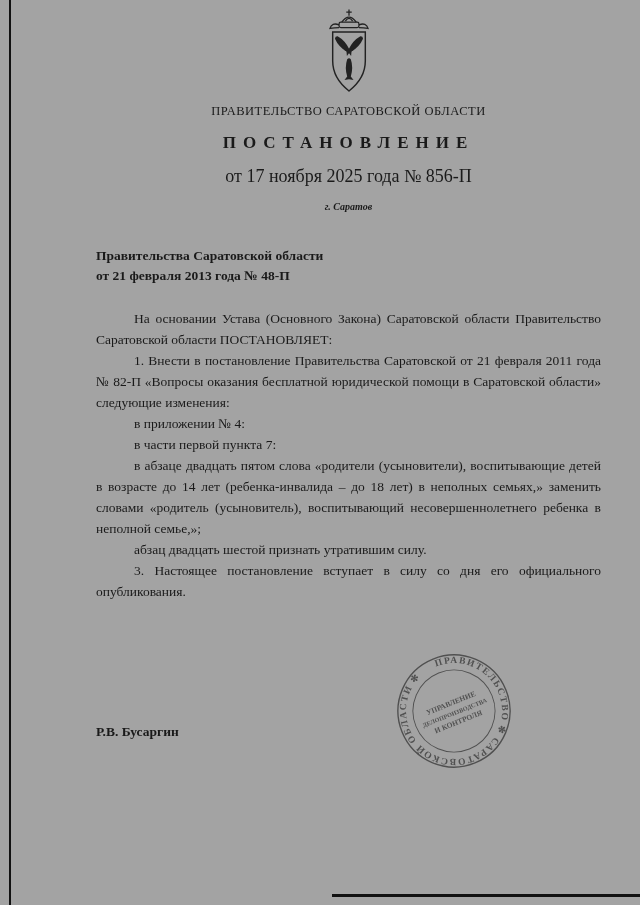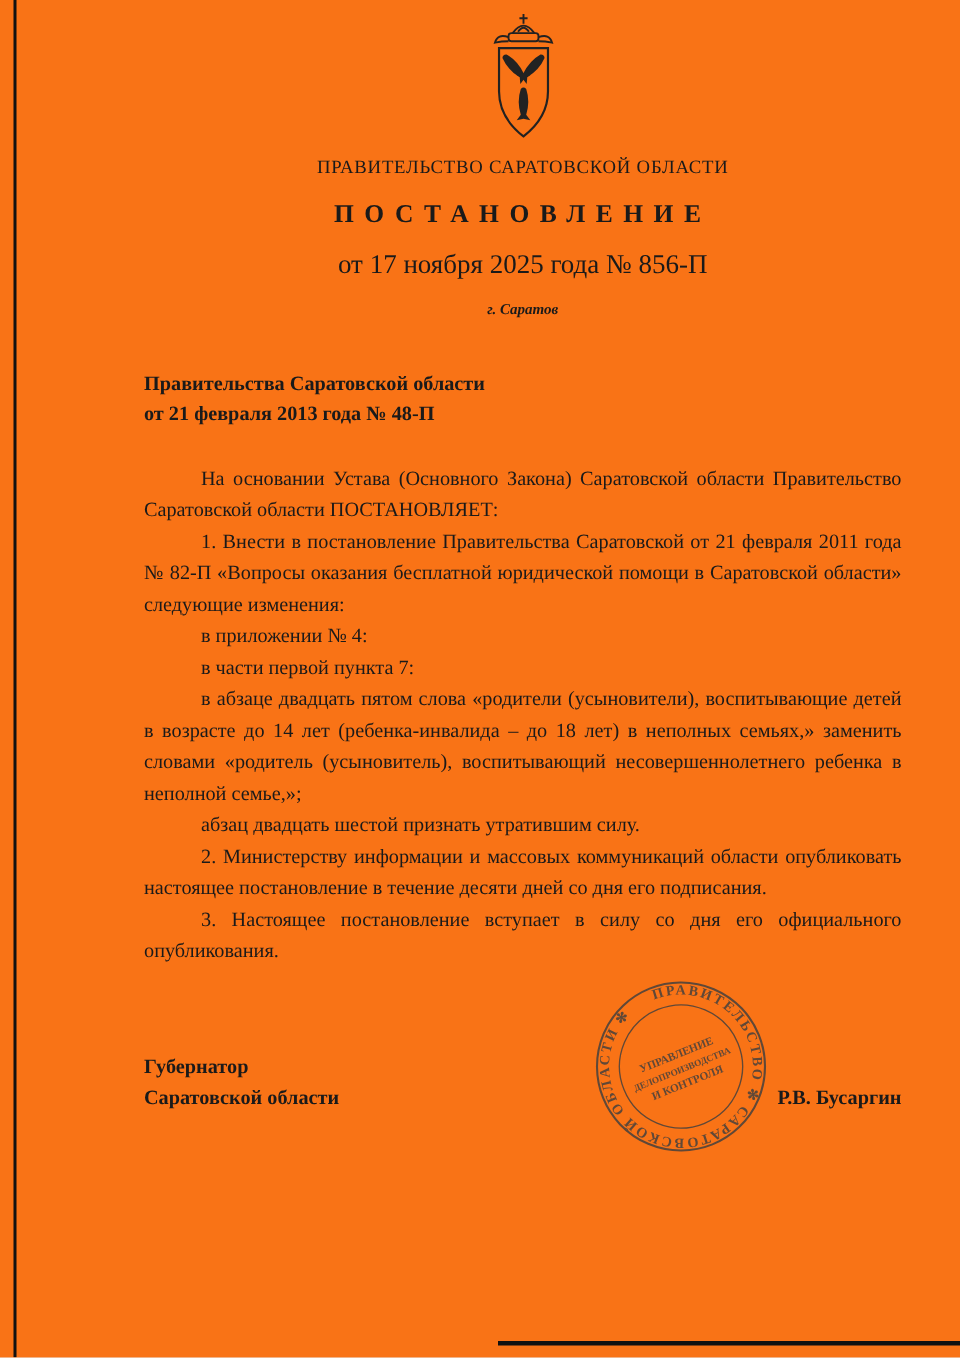--- a/index.html
+++ b/index.html
@@ -4,21 +4,21 @@
 <style>
   * { margin: 0; padding: 0; box-sizing: border-box; }
   html, body { background: #e8e8e8; }
   body { font-family: "Liberation Serif", "DejaVu Serif", serif; }
 
   .page {
     position: relative;
     width: 640px;
     height: 905px;
     margin: 0 auto;
-    background: #f97316;
+    background: #a3a3a3;
     color: #1a1a1a;
     overflow: hidden;
   }
 
   
   .scan-line-left {
     position: absolute;
     left: 9px; top: 0;
     width: 2px; height: 100%;
     background: #111;
@@ -158,29 +158,24 @@
       <div>от 21 февраля 2013 года № 48-П</div>
     </div>
 
     <div class="body-text">
       <p>На основании Устава (Основного Закона) Саратовской области Правительство Саратовской области ПОСТАНОВЛЯЕТ:</p>
       <p>1. Внести в постановление Правительства Саратовской от 21 февраля 2011 года № 82-П «Вопросы оказания бесплатной юридической помощи в Саратовской области» следующие изменения:</p>
       <p>в приложении № 4:</p>
       <p>в части первой пункта 7:</p>
       <p>в абзаце двадцать пятом слова «родители (усыновители), воспитывающие детей в возрасте до 14 лет (ребенка-инвалида – до 18 лет) в неполных семьях,» заменить словами «родитель (усыновитель), воспитывающий несовершеннолетнего ребенка в неполной семье,»;</p>
       <p>абзац двадцать шестой признать утратившим силу.</p>
-      <p>2. Министерству информации и массовых коммуникаций области опубликовать настоящее постановление в течение десяти дней со дня его подписания.</p>
       <p>3. Настоящее постановление вступает в силу со дня его официального опубликования.</p>
     </div>
 
     <div class="signature-row">
-      <div>
-        <div>Губернатор</div>
-        <div>Саратовской области</div>
-      </div>
       <div class="signer-name">Р.В. Бусаргин</div>
     </div>
 
     <svg class="stamp" viewBox="-61 -61 122 122" xmlns="http://www.w3.org/2000/svg">
       <g stroke="#3f3f3f" fill="none">
         <circle r="56" stroke-width="1.4"></circle>
         <circle r="41" stroke-width="0.9"></circle>
       </g>
       <defs>
         <path id="ringPath" d="M 0 -48 A 48 48 0 1 1 -0.02 -48"></path>

